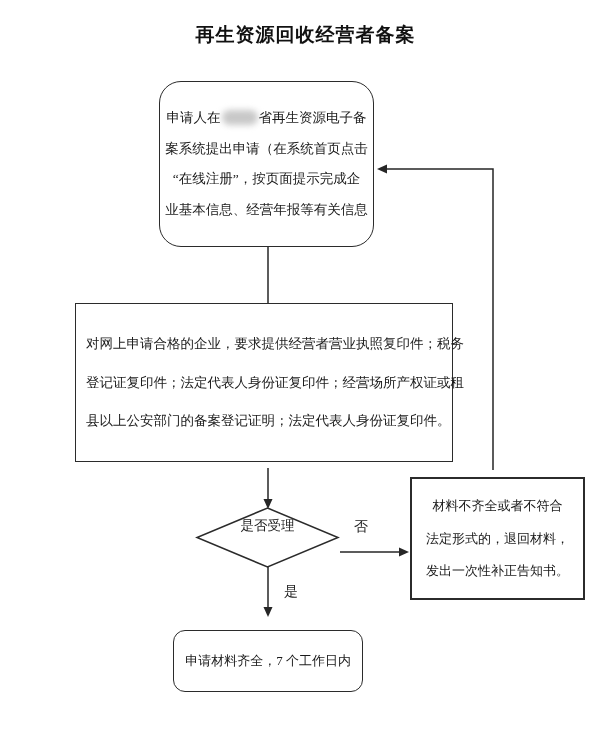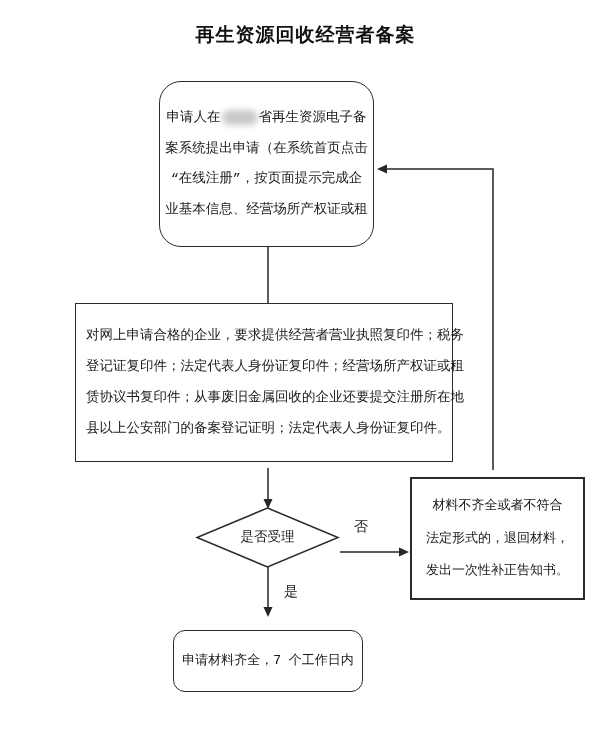--- a/index.html
+++ b/index.html
@@ -5,21 +5,21 @@
   html, body {
     margin: 0;
     padding: 0;
     background: #ffffff;
   }
   .canvas {
     position: relative;
     width: 611px;
     height: 739px;
     background: #ffffff;
-    font-family: Liberation Mono, monospace;
+    font-family: Liberation Serif, serif;
     color: #1a1a1a;
     overflow: hidden;
   }
   .title {
     position: absolute;
     top: 22px;
     left: 0;
     width: 611px;
     text-align: center;
     font-size: 19px;
@@ -96,21 +96,21 @@
     width: 190px;
     height: 62px;
     border-radius: 12px;
     text-align: center;
     justify-content: center;
   }
   .node-accept .line { font-size: 13px; text-align: center; }
   .decision-label {
     position: absolute;
     left: 197px;
-    top: 530px;
+    top: 518px;
     width: 141px;
     text-align: center;
     font-size: 13.5px;
     line-height: 16px;
   }
   .edge-label {
     position: absolute;
     font-size: 14px;
     line-height: 16px;
   }
@@ -144,27 +144,26 @@
   </svg>
 
   <div class="node node-apply">
     <div class="line line-flex">
       <span>申请人在</span>
       <span class="redact"></span>
       <span>省再生资源电子备</span>
     </div>
     <div class="line">案系统提出申请（在系统首页点击</div>
     <div class="line">“在线注册”，按页面提示完成企</div>
-    <div class="line">业基本信息、经营场所产权证或租</div>
+    <div class="line">业基本信息、经营年报等有关信息</div>
   </div>
 
   <div class="node node-materials">
     <div class="line">对网上申请合格的企业，要求提供经营者营业执照复印件；税务</div>
     <div class="line">登记证复印件；法定代表人身份证复印件；经营场所产权证或租</div>
-    <div class="line">赁协议书复印件；从事废旧金属回收的企业还要提交注册所在地</div>
     <div class="line">县以上公安部门的备案登记证明；法定代表人身份证复印件。</div>
   </div>
 
   <div class="decision-label">是否受理</div>
 
   <div class="edge-label edge-label-no">否</div>
   <div class="edge-label edge-label-yes">是</div>
 
   <div class="node node-reject">
     <div class="line">材料不齐全或者不符合</div>

